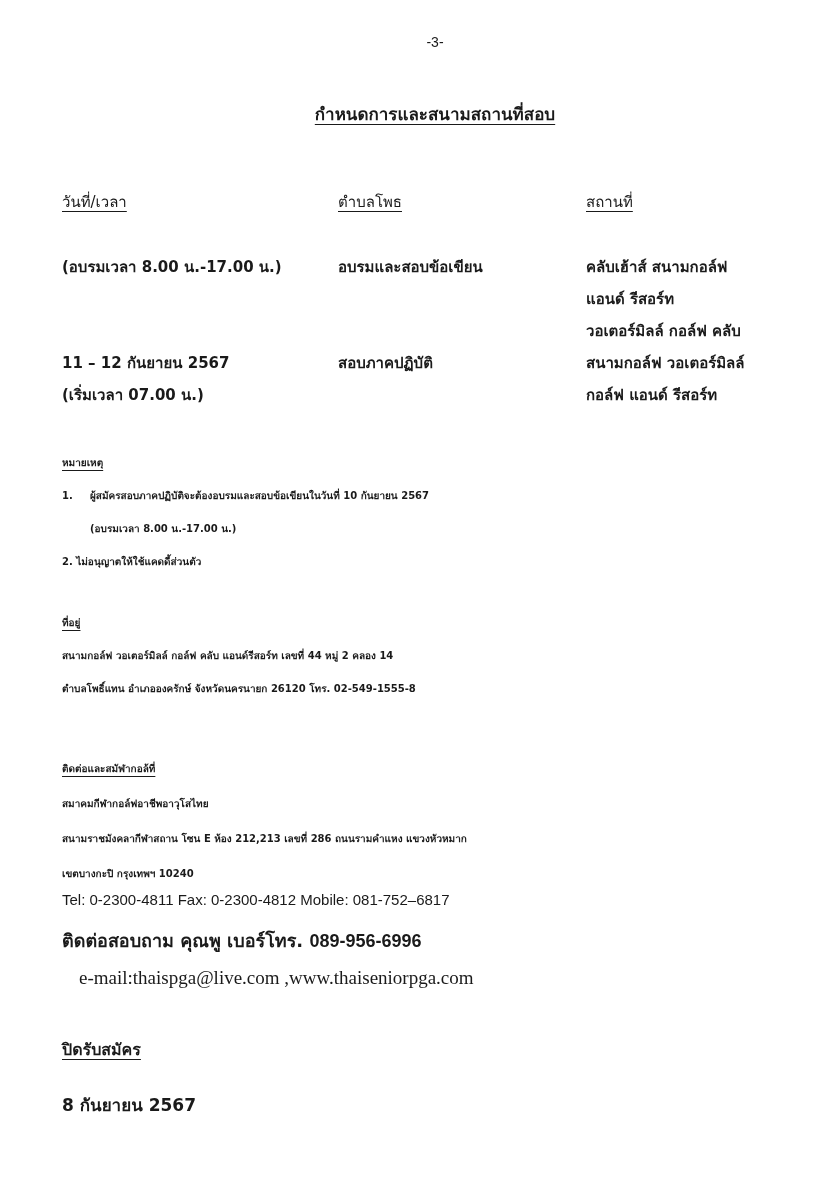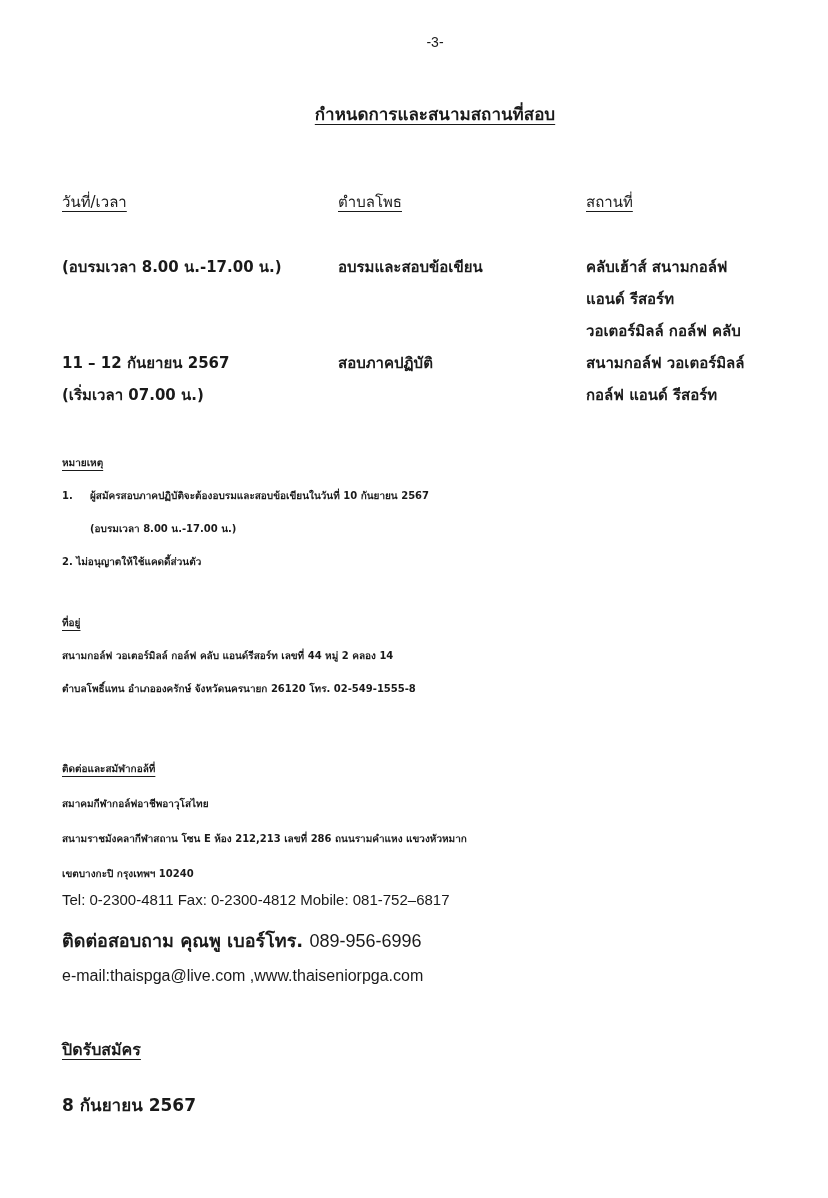--- a/index.html
+++ b/index.html
@@ -74,18 +74,18 @@
 
 <div class="abs block b" style="top:751px; line-height:35px;">
   <div class="u">ติดต่อและสมัฬากอล้ที่</div>
   <div>สมาคมกีฬากอล์ฟอาชีพอาวุโสไทย</div>
   <div>สนามราชมังคลากีฬาสถาน โซน E ห้อง 212,213 เลขที่ 286 ถนนรามคำแหง แขวงหัวหมาก</div>
   <div>เขตบางกะปิ  กรุงเทพฯ  10240</div>
 </div>
 <div class="abs sans-lite" style="left:62px; top:891px; font-size:15px;">Tel: 0-2300-4811  Fax: 0-2300-4812  Mobile: 081-752–6817</div>
 <div class="abs" style="left:62px; top:926px; font-size:18px; font-weight:bold;">
   <span>ติดต่อสอบถาม  คุณพู  เบอร์โทร.</span>
-  <span class="sans-lite" style="font-weight:normal;">089-956-6996</span>
+  <span class="sans-lite" style="font-weight:bold;">089-956-6996</span>
 </div>
-<div class="abs sans-lite" style="left:62px; top:967px; font-size:16px;">e-mail:thaispga@live.com ,www.thaiseniorpga.com</div>
+<div class="abs sans-lite" style="left:79px; top:967px; font-size:19px;font-family:Liberation Serif, serif;">e-mail:thaispga@live.com ,www.thaiseniorpga.com</div>
 
 <div class="abs b u" style="left:62px; top:1037px; font-size:16px;">ปิดรับสมัคร</div>
 <div class="abs b" style="left:62px; top:1091px; font-size:17px;">8 กันยายน 2567</div>
 
 </body></html>

